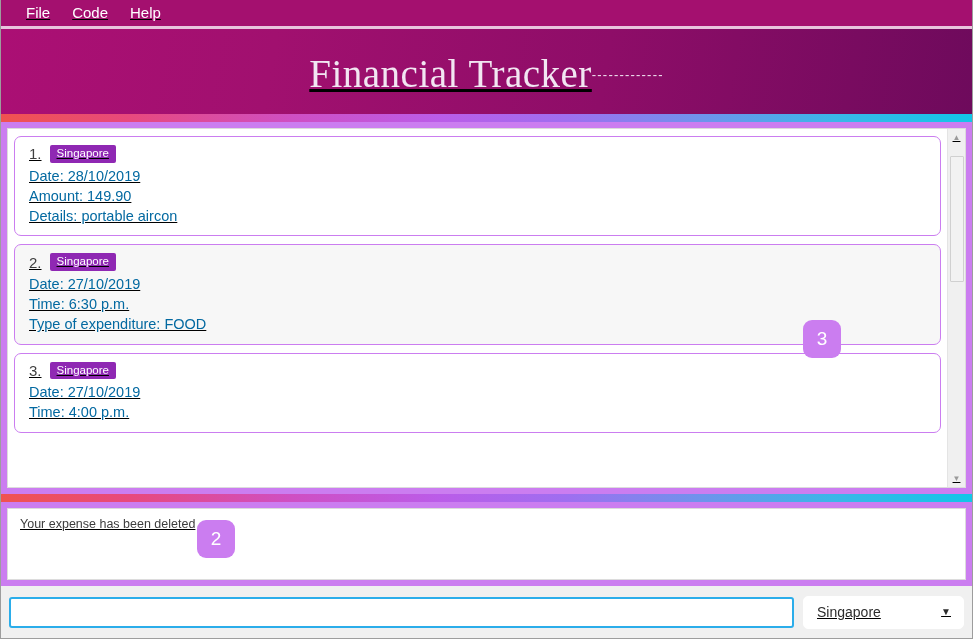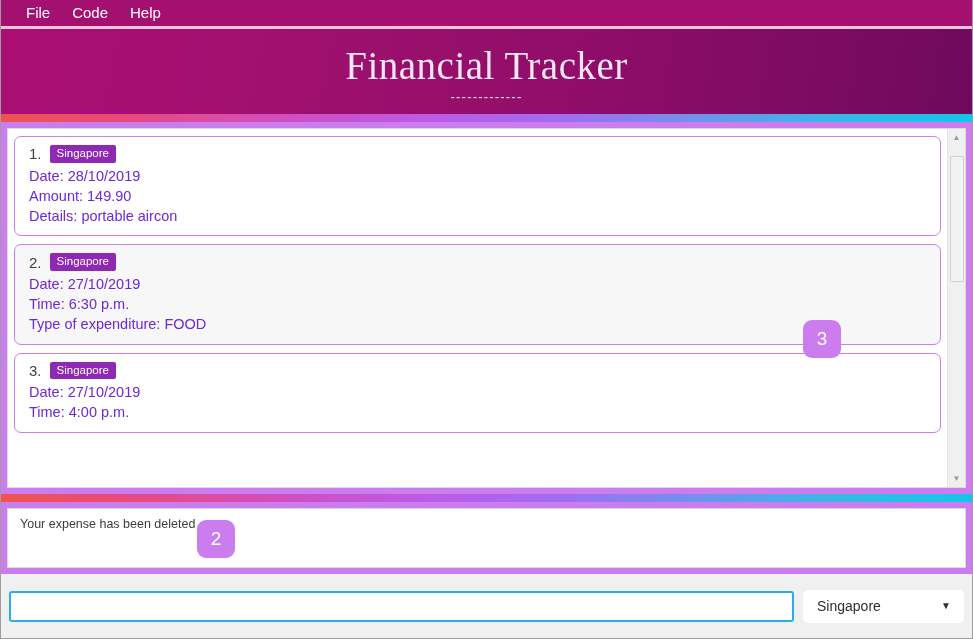--- a/index.html
+++ b/index.html
@@ -19,20 +19,21 @@
     width: 973px;
     height: 639px;
     position: relative;
     display: flex;
     flex-direction: column;
     background: #f0f0f0;
     box-sizing: border-box;
     border-left: 1px solid #9d9d9d;
     border-right: 1px solid #9d9d9d;
     border-bottom: 1px solid #9d9d9d;
+    text-decoration: underline;
   }
 
   
   .menubar {
     height: 29px;
     background: #a4106f;
     display: flex;
     align-items: center;
     padding-left: 14px;
     flex: none;
@@ -48,21 +49,21 @@
     white-space: nowrap;
   }
 
   
   .banner {
     height: 85px;
     flex: none;
     background: linear-gradient(100deg, #ab0f74 0%, #a1106f 28%, #8e0d68 62%, #6e0a5c 100%);
     position: relative;
     display: flex;
-    flex-direction: column;
+    flex-direction: row;
     align-items: center;
     justify-content: center;
   }
   .banner-title {
     font-family: "Liberation Serif", "DejaVu Serif", serif;
     font-size: 39px;
     color: #f2e6f2;
     letter-spacing: 0.5px;
     line-height: 1;
     padding-top: 4px;
@@ -144,21 +145,21 @@
     display: inline-block;
     background: #8f28b3;
     color: #ffffff;
     font-size: 11.5px;
     padding: 2px 7px 3px 7px;
     border-radius: 2px;
     line-height: 1.1;
   }
   .card-line {
     font-size: 14.5px;
-    color: #6d28d9;
+    color: #0369a1;
     line-height: 20.2px;
     white-space: nowrap;
   }
 
   
   .step-badge {
     position: absolute;
     width: 38px;
     height: 38px;
     border-radius: 9px;
@@ -210,21 +211,21 @@
     top: 10px;
     height: 124px;
     background: #f2f2f2;
     border: 1px solid #d0d0d0;
     border-radius: 1px;
   }
 
   
   .msg-frame {
     flex: none;
-    height: 72px;
+    height: 84px;
     background: #cb7df0;
     padding: 6px;
     box-sizing: border-box;
     margin-top: 0;
   }
   .msg-inner {
     width: 100%;
     height: 100%;
     background: #ffffff;
     border: 1px solid #dcdcdc;

